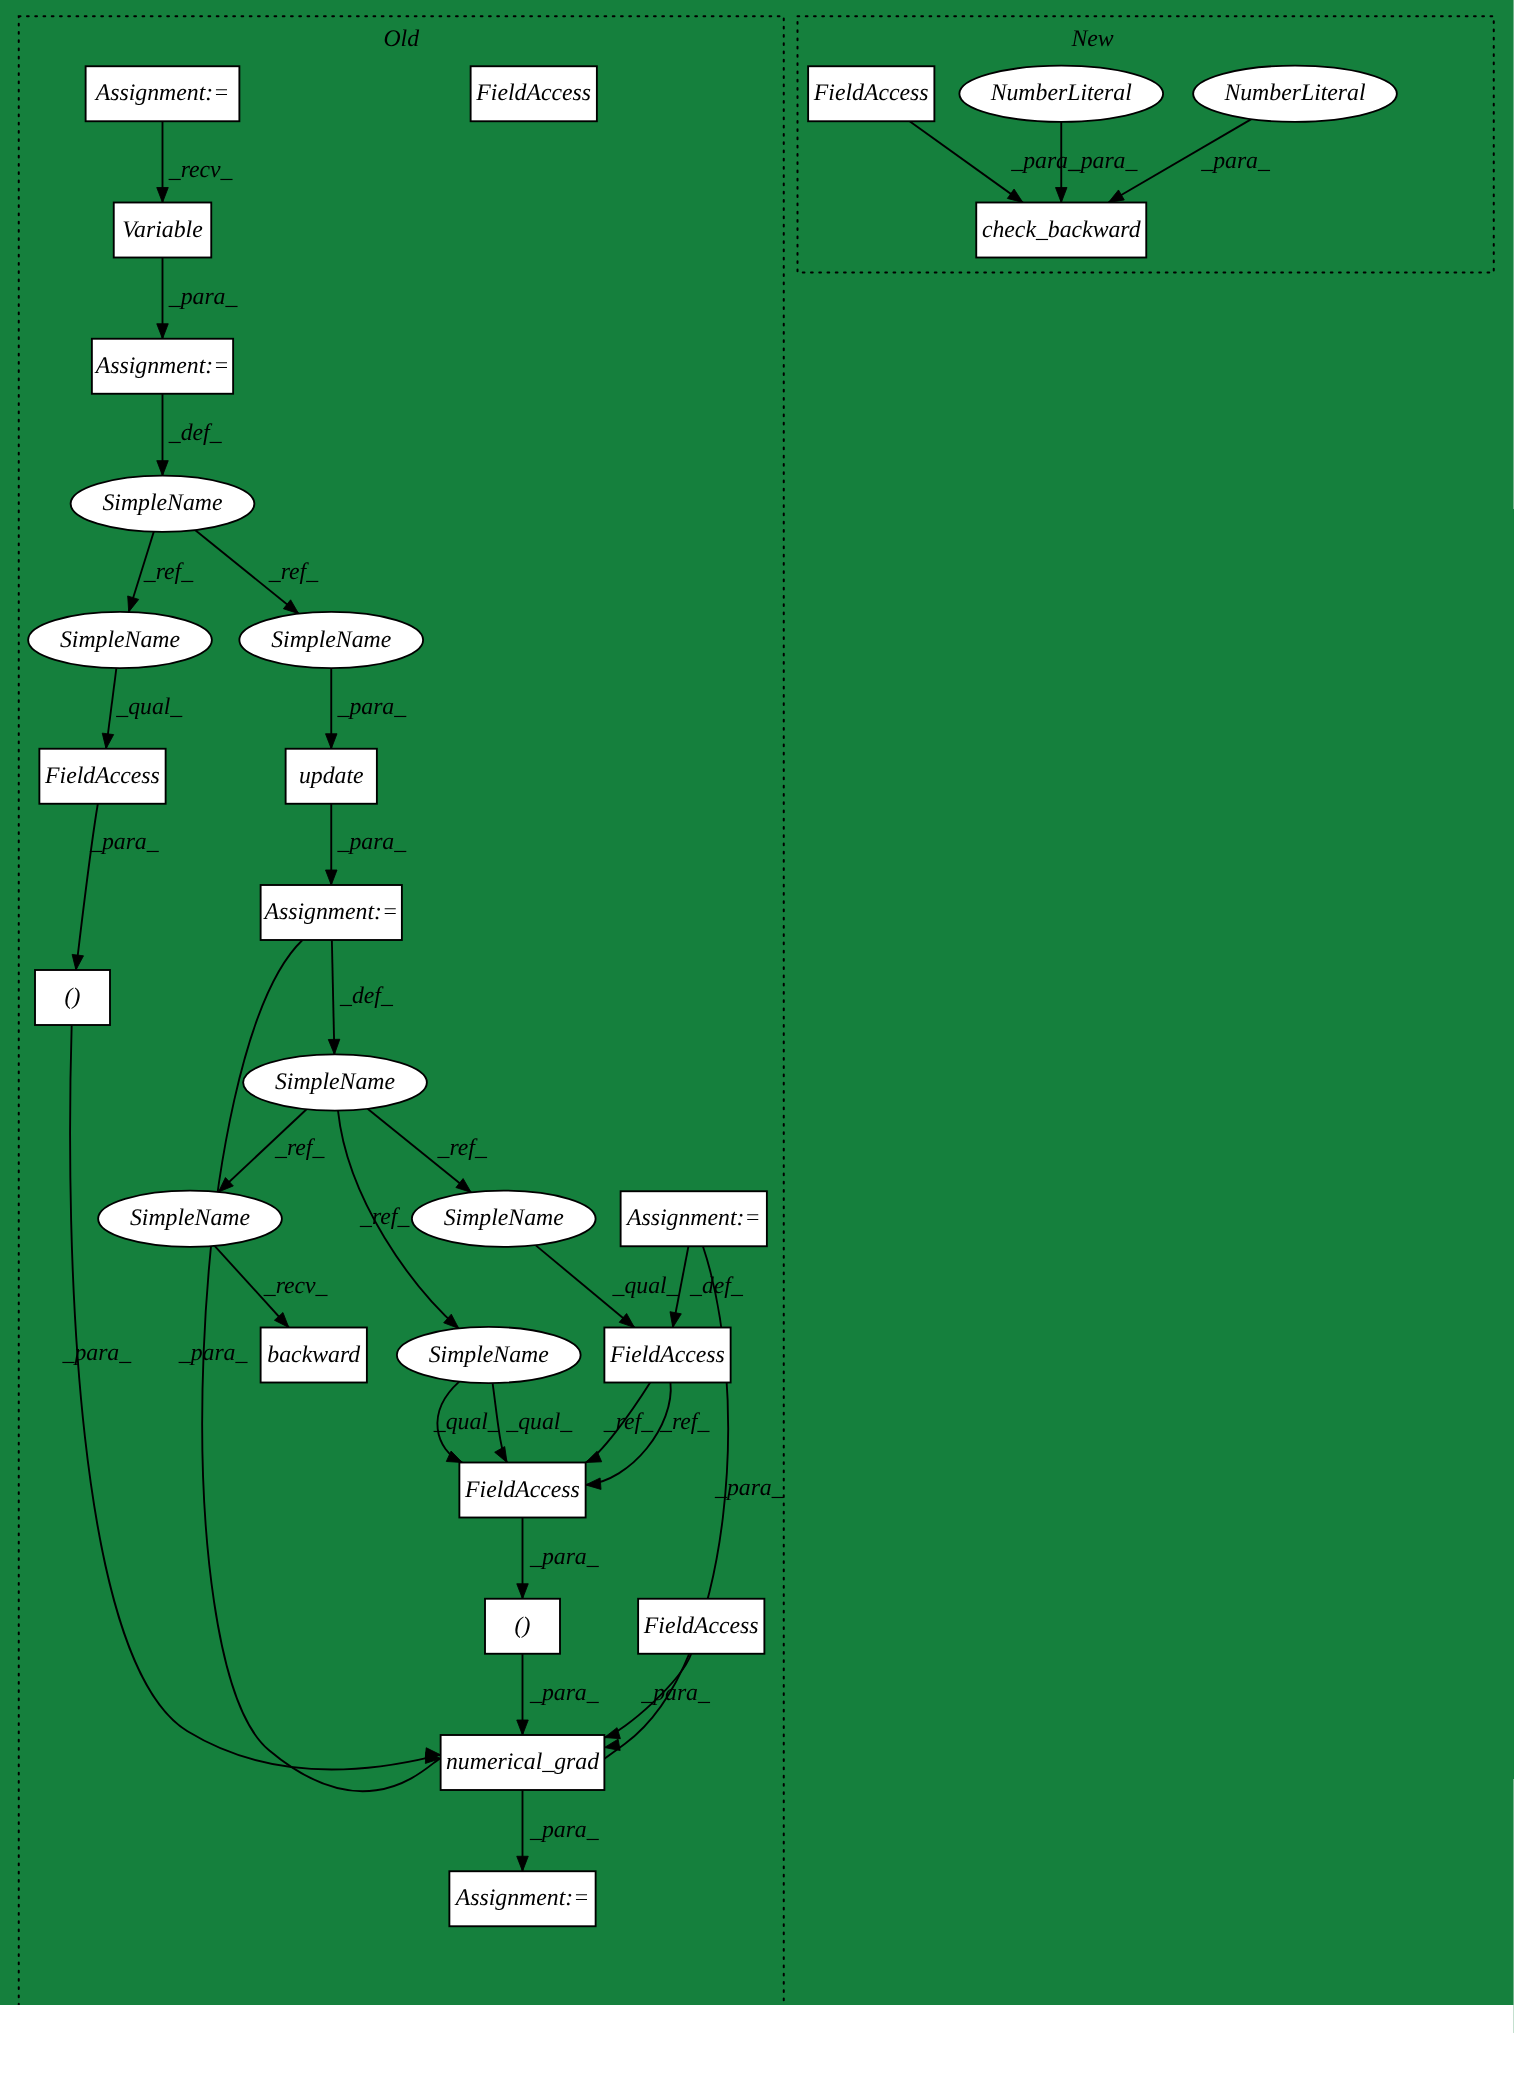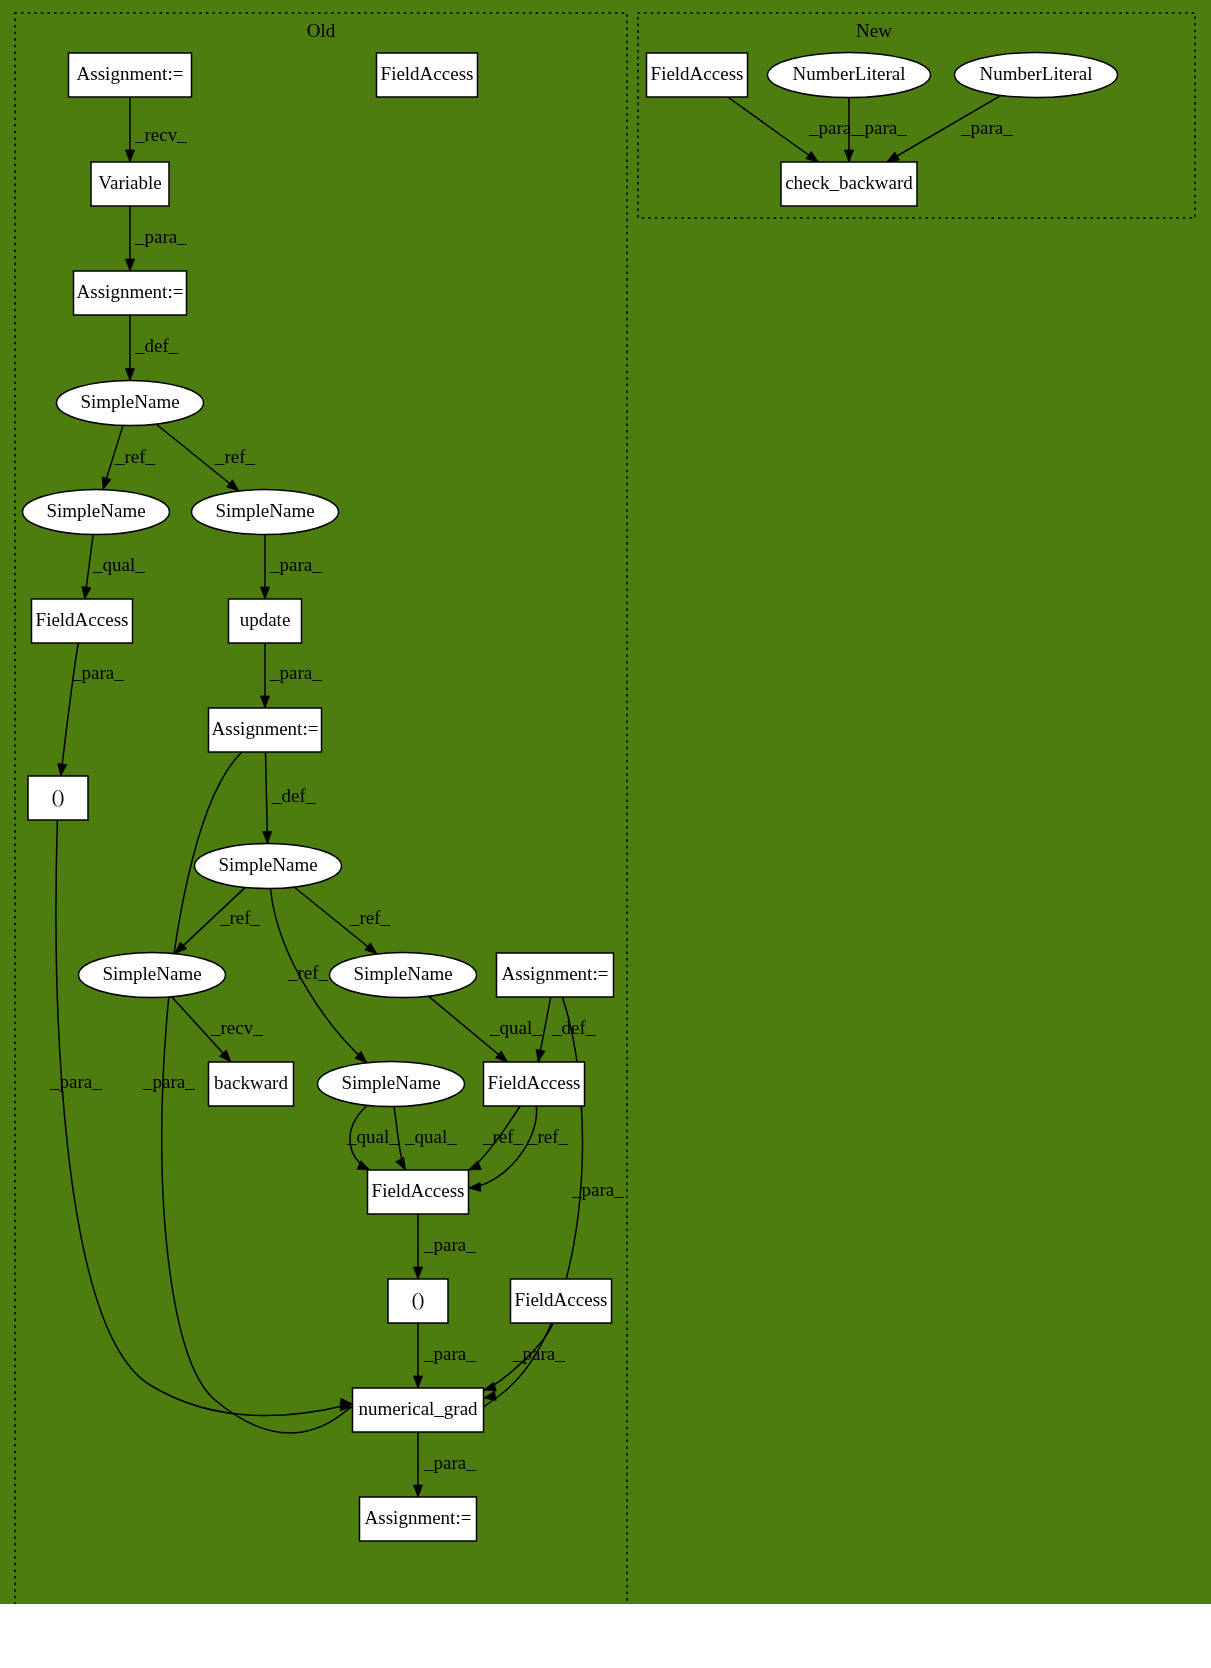--- a/index.html
+++ b/index.html
@@ -4,23 +4,24 @@
 <style>
   html, body {
     margin: 0;
     padding: 0;
     background: #ffffff;
   }
   #canvas {
     position: relative;
     width: 1211px;
     height: 1604px;
-    background: #4d7c0f;
+    background: #15803d;
     font-family: "Liberation Serif", "DejaVu Serif", serif;
     overflow: hidden;
+    font-style: italic;
   }
   svg#graph {
     position: absolute;
     left: 0;
     top: 0;
     width: 1211px;
     height: 1668px;
   }
   .cluster-box {
     fill: none;

